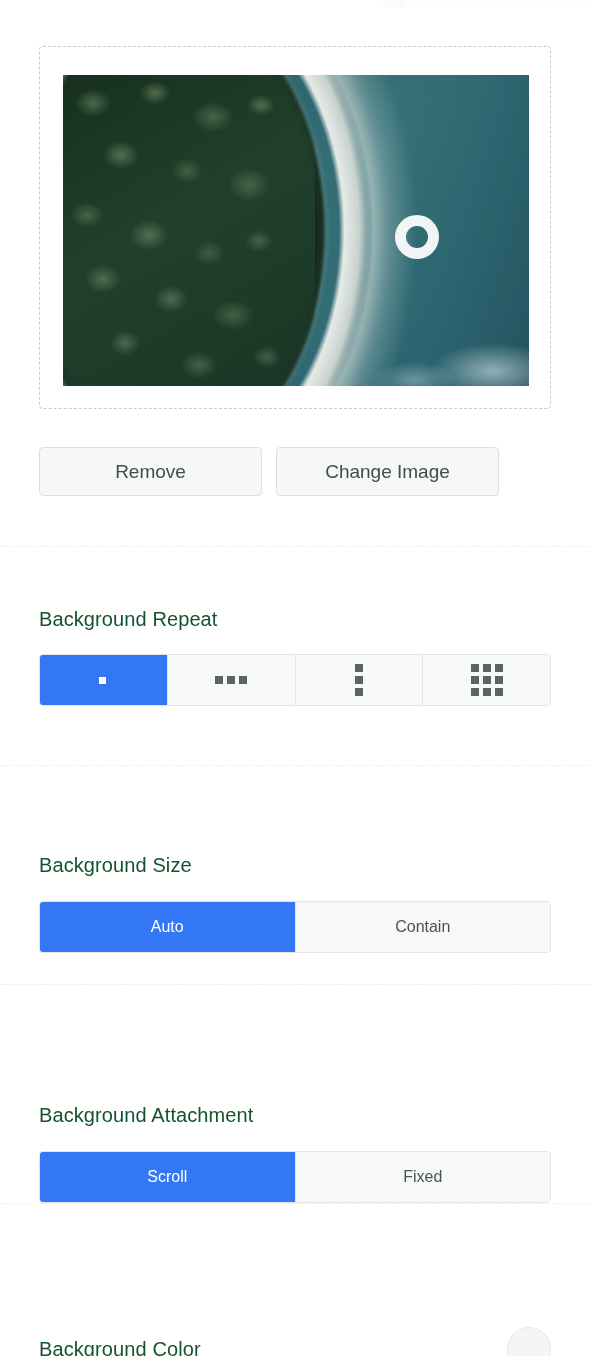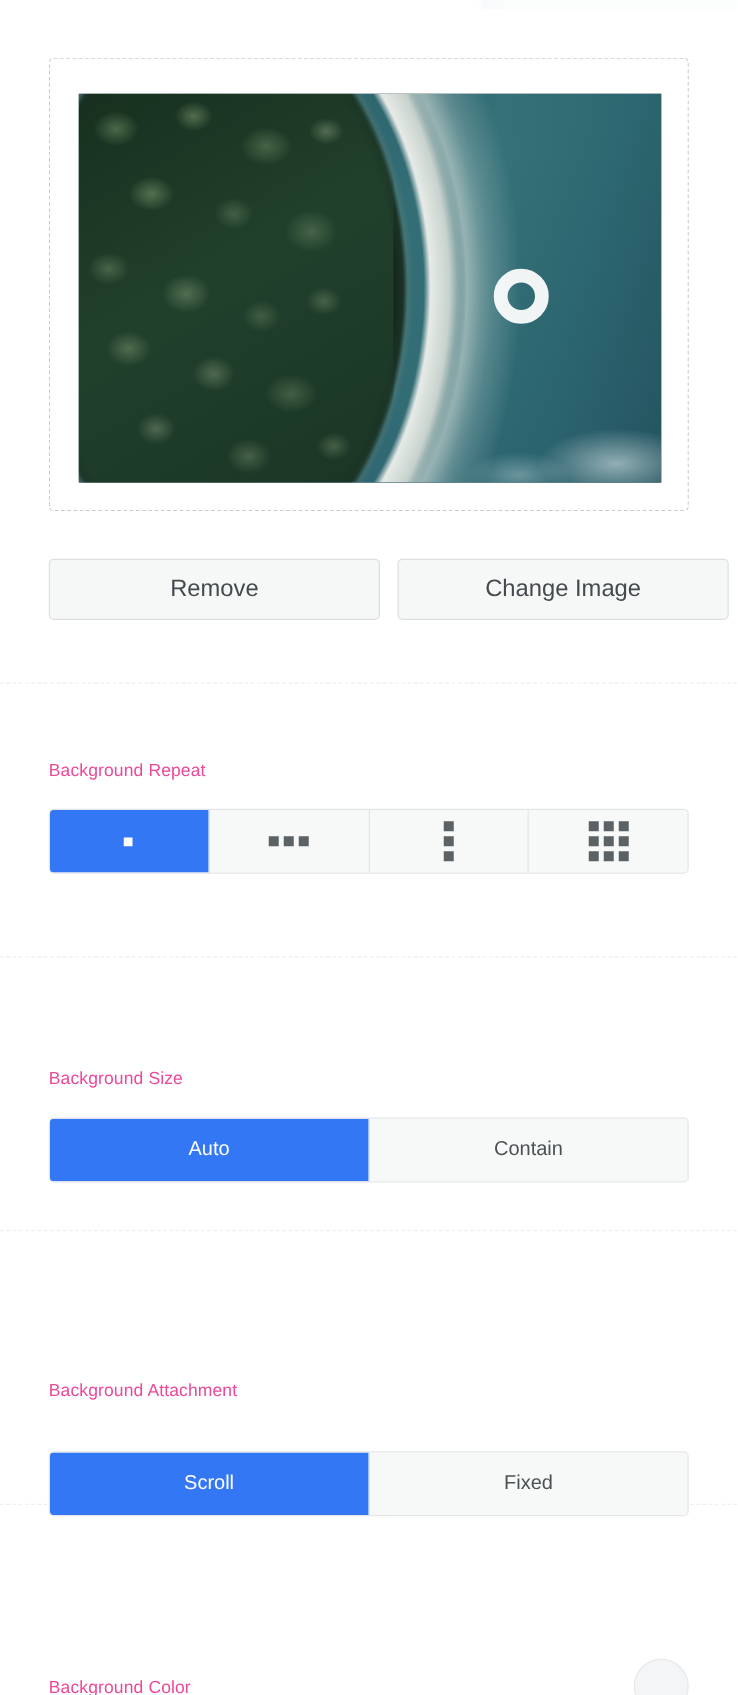--- a/index.html
+++ b/index.html
@@ -109,21 +109,21 @@
     width: 44px; height: 44px;
     border-radius: 50%;
     border: 11px solid rgba(255,255,255,.93);
     cursor: move;
   }
 
   
   .btn-row {
     position: absolute;
     top: 447px; left: 39px;
-    width: 544px;
+    width: 460px;
     display: flex;
     gap: 14px;
   }
   .btn {
     flex: 1 1 0;
     height: 49px;
     border: 1px solid #dcdfe1;
     border-radius: 4px;
     background: #f6f7f7;
     color: #444b4f;
@@ -139,22 +139,22 @@
   .divider {
     position: absolute;
     left: 0; width: 590px;
     height: 0;
     border-top: 1px dashed #eeeff0;
   }
 
   
   .section { position: absolute; left: 39px; width: 512px; }
   .section-label {
-    font-size: 14px;
-    color: #ec4899;
+    font-size: 20px;
+    color: #14532d;
     font-family: "Liberation Sans", sans-serif;
     letter-spacing: .1px;
   }
 
   .segmented {
     display: flex;
     width: 512px;
     height: 52px;
     border: 1px solid #e3e5e7;
     border-radius: 4px;
@@ -276,21 +276,21 @@
   <div class="section" style="top:854px">
     <div class="section-label">Background Size</div>
     <div class="segmented" style="margin-top:24px">
       <div class="seg active" style="background: rgb(51, 119, 245); border-left-color: rgb(51, 119, 245);">Auto</div>
       <div class="seg">Contain</div>
     </div>
   </div>
 
   <div class="section" style="top:1104px">
     <div class="section-label">Background Attachment</div>
-    <div class="segmented" style="margin-top:41px">
+    <div class="segmented" style="margin-top:24px">
       <div class="seg active" style="background: rgb(51, 119, 245); border-left-color: rgb(51, 119, 245);">Scroll</div>
       <div class="seg">Fixed</div>
     </div>
   </div>
 
   <div class="section" style="top:1327px">
     <div class="color-row">
       <div class="section-label">Background Color</div>
       <div class="swatch" id="color-swatch" style="background: rgb(244, 245, 246);"></div>
     </div>

